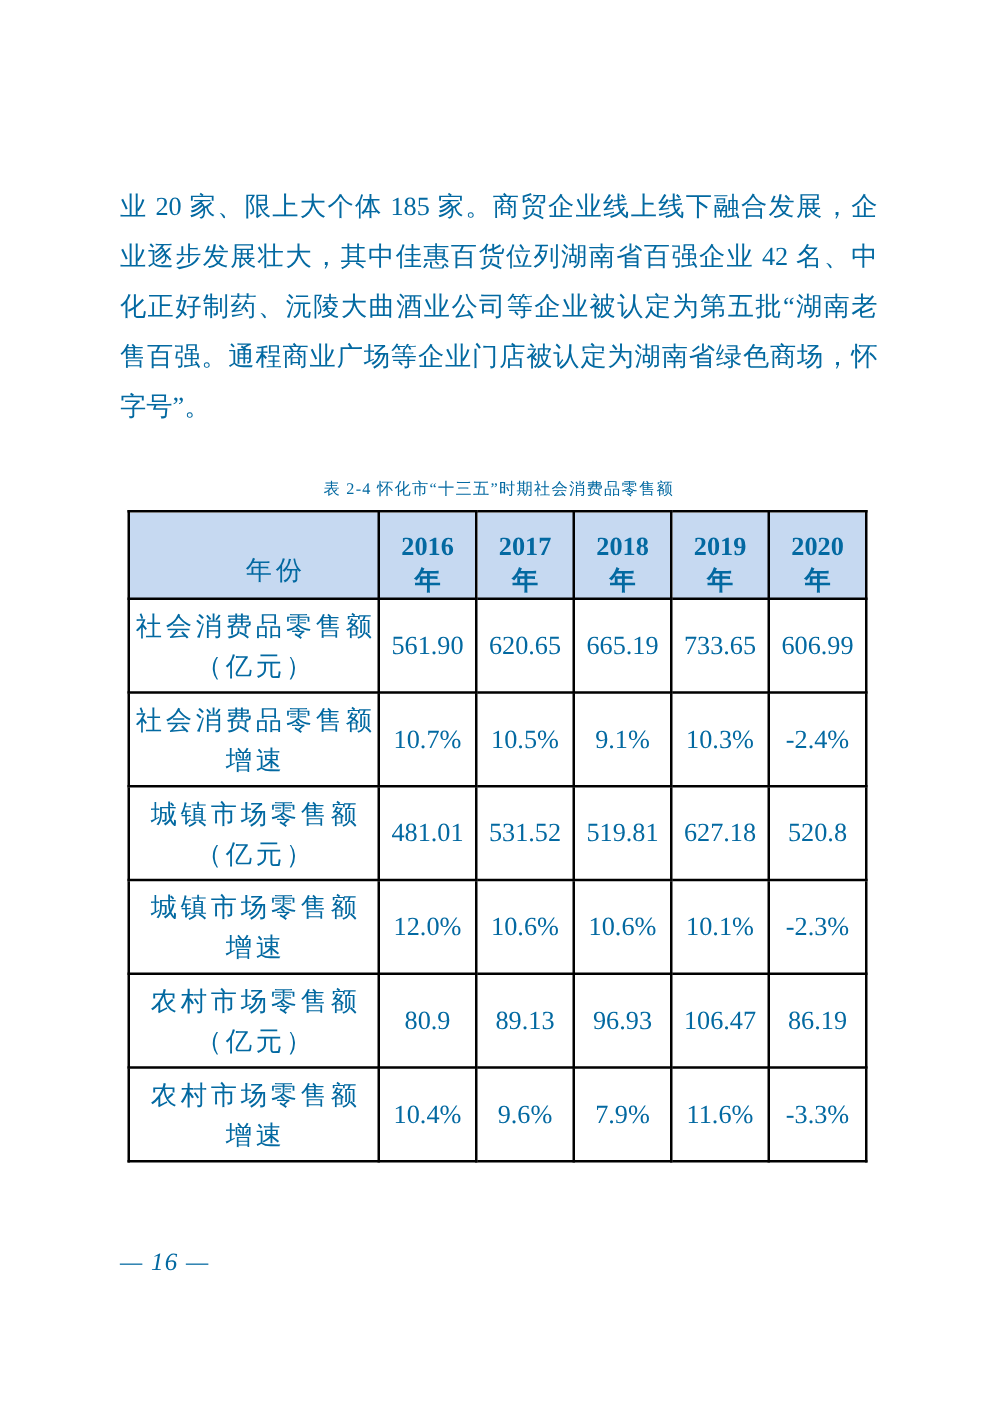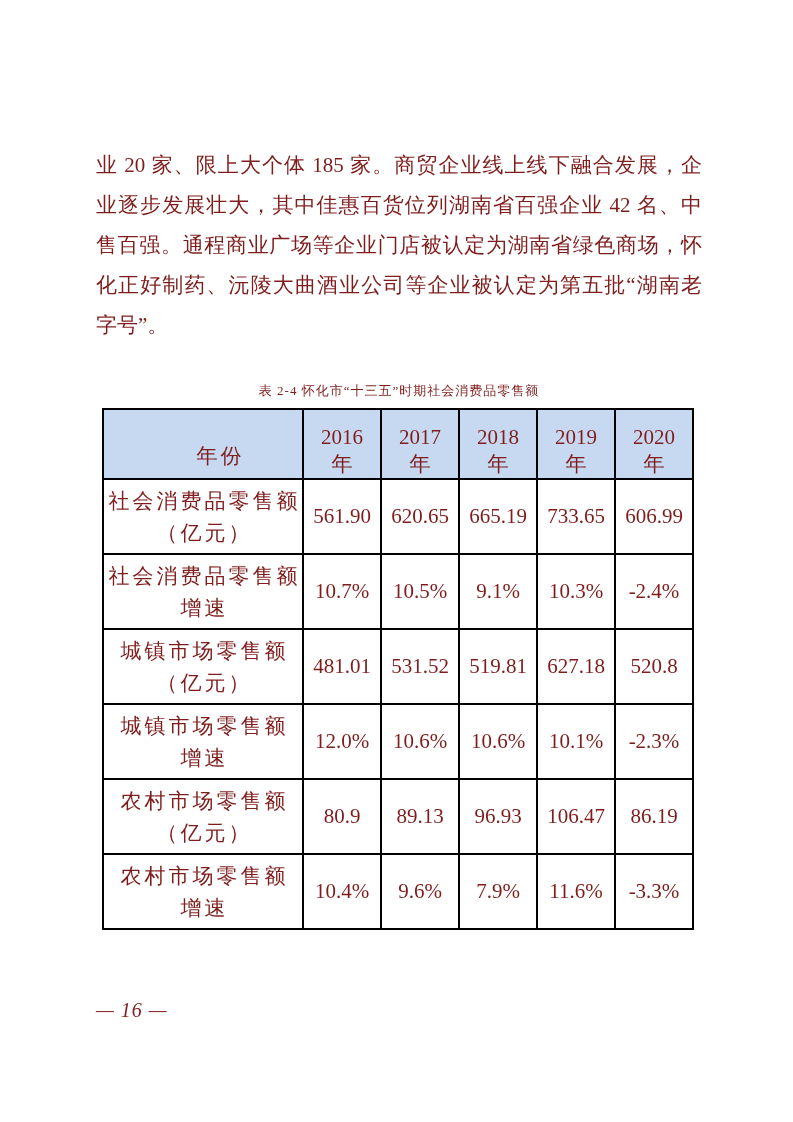--- a/index.html
+++ b/index.html
@@ -2,21 +2,21 @@
 <html style="--header-bg: #c6d9f1;"><head>
 <meta charset="utf-8">
 <style>
   html, body { margin: 0; padding: 0; background: #ffffff; }
   .page {
     position: relative;
     width: 793px;
     height: 1122px;
     background: #ffffff;
     font-family: "Liberation Serif", "DejaVu Serif", serif;
-    color: #7f1d1d;
+    color: #0369a1;
     overflow: hidden;
   }
   .paragraph {
     position: absolute;
     left: 96px;
     top: 145px;
     width: 606px;
   }
   .para-line {
     font-size: 21px;
@@ -60,21 +60,21 @@
   .col-year  { width: 78px; }
   tr.header-row { height: 70px; }
   tr.header-row td { background: var(--header-bg, #c6d9f1); }
   td.corner-cell {
     vertical-align: bottom;
     padding-bottom: 8px;
     letter-spacing: 3px;
     text-indent: 3px;
     padding-left: 32px;
   }
-  td.year-cell { vertical-align: bottom; padding-bottom: 0; }
+  td.year-cell { vertical-align: bottom; padding-bottom: 0; font-weight: bold; }
   td.year-cell .year-line { line-height: 27px; }
   tr.data-row { height: 75px; margin-top: 40px; }
   td.label-cell { line-height: 32px; letter-spacing: 3px; text-indent: 3px; }
   td.value-cell { letter-spacing: 0; }
   .page-number {
     position: absolute;
     left: 96px;
     top: 999px;
     font-size: 20px;
     letter-spacing: 1px;
@@ -82,22 +82,22 @@
   }
 </style>
 </head>
 <body>
 
 <div class="page">
 
   <div class="paragraph">
     <div class="para-line">业 20 家、限上大个体 185 家。商贸企业线上线下融合发展，企</div>
     <div class="para-line">业逐步发展壮大，其中佳惠百货位列湖南省百强企业 42 名、中</div>
+    <div class="para-line">化正好制药、沅陵大曲酒业公司等企业被认定为第五批“湖南老</div>
     <div class="para-line">售百强。通程商业广场等企业门店被认定为湖南省绿色商场，怀</div>
-    <div class="para-line">化正好制药、沅陵大曲酒业公司等企业被认定为第五批“湖南老</div>
     <div class="para-line last">字号”。</div>
   </div>
 
   <div class="table-title">表 2-4 怀化市“十三五”时期社会消费品零售额</div>
 
   <table class="data-table">
     <colgroup>
       <col class="col-label">
       <col class="col-year">
         <col class="col-year">

